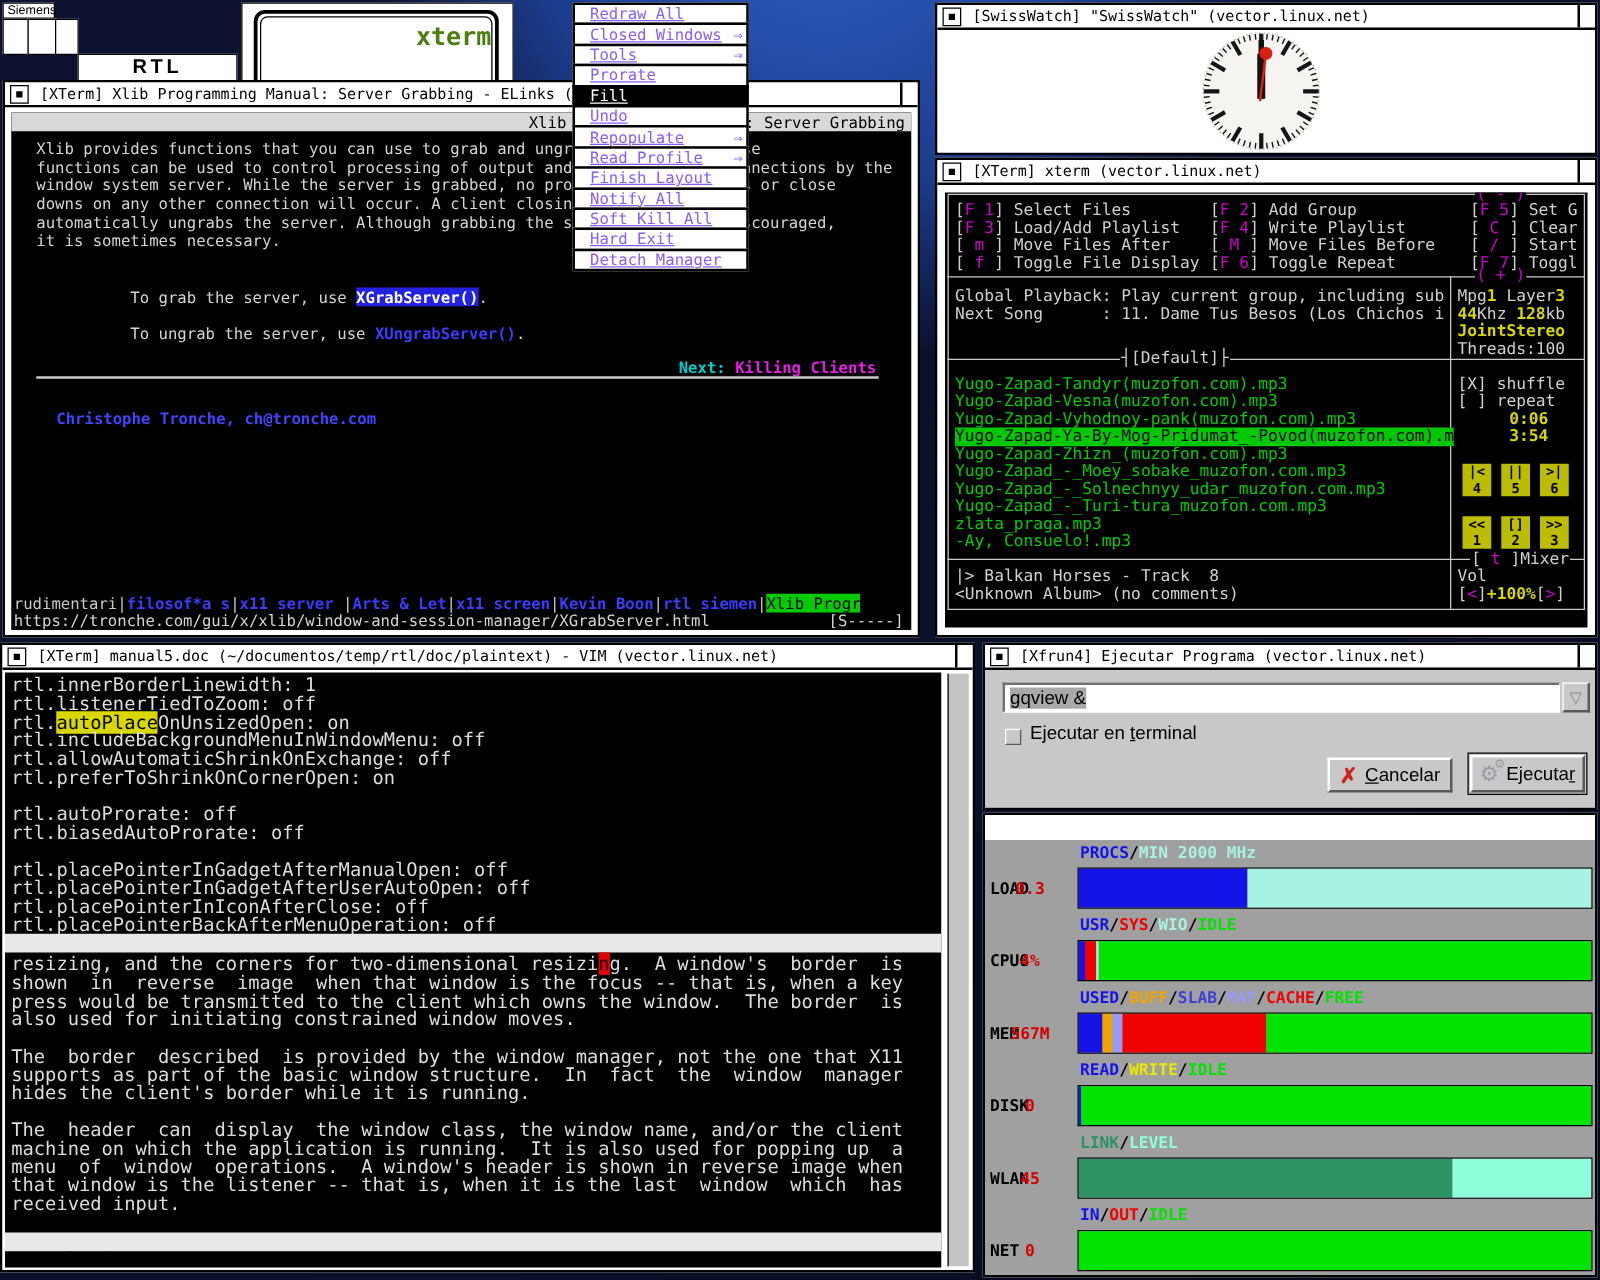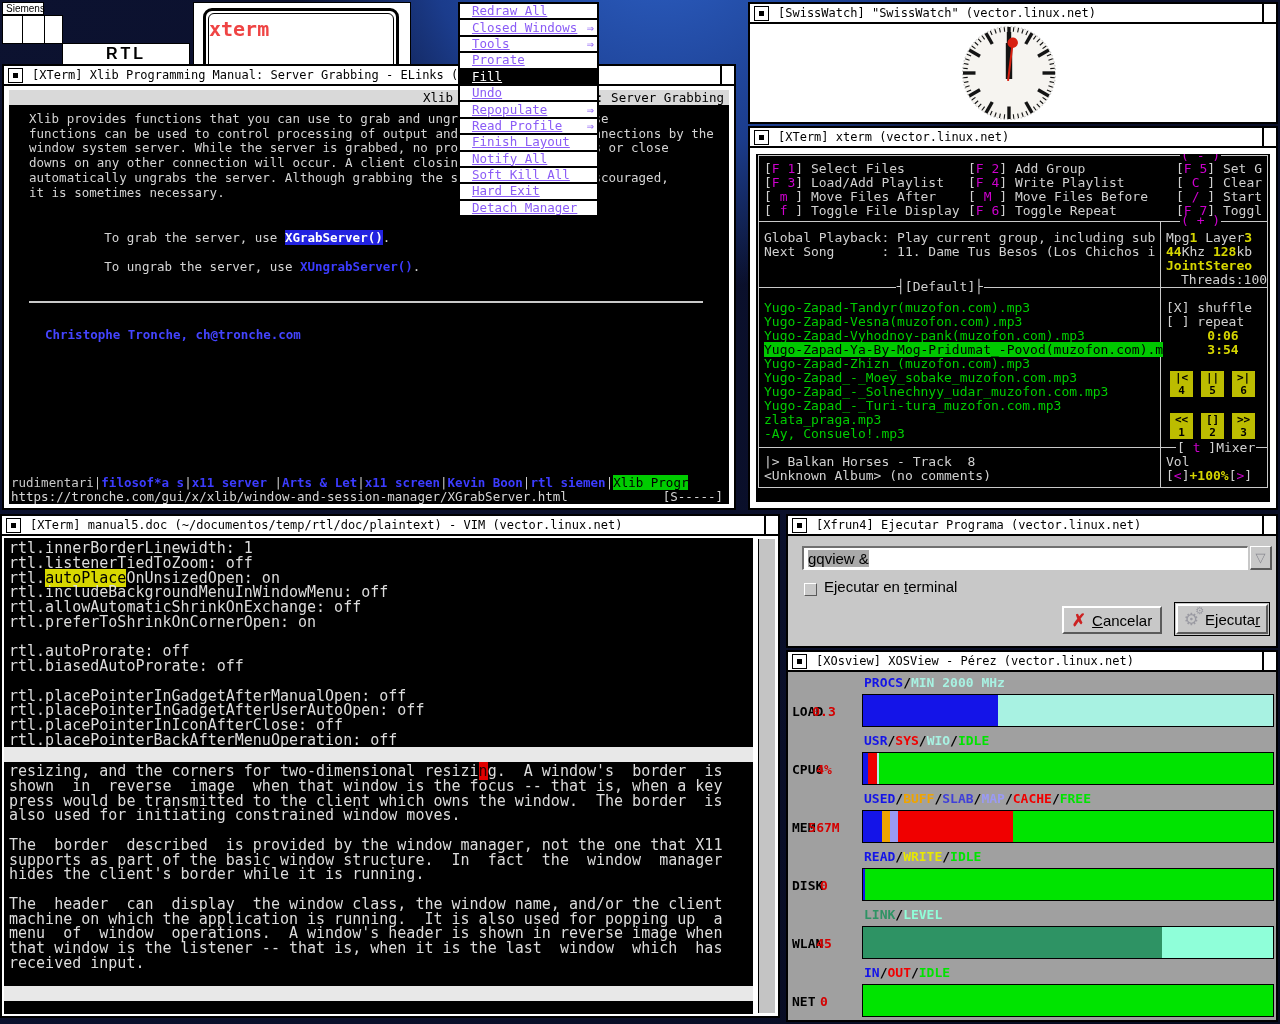--- a/index.html
+++ b/index.html
@@ -18,21 +18,21 @@
   .xterm-body{position:absolute;left:0;right:0;top:20px;bottom:0;background:#fff;}
   .term{position:absolute;background:#000;overflow:hidden;}
   .trow{position:absolute;white-space:pre;font:13px/14px "DejaVu Sans Mono",monospace;color:#d0d0d0;}
   
   .wbox{position:absolute;background:#fff;border:1px solid #000;box-sizing:border-box;color:#000;}
   .siemens{font:10px "Liberation Sans",sans-serif;display:flex;align-items:flex-end;padding-left:3px;}
   .rtlbox{font:bold 16px "Liberation Sans",sans-serif;display:flex;align-items:center;justify-content:center;letter-spacing:3px;}
   .icon-card{position:absolute;left:193px;top:2px;width:218px;height:152px;background:#fff;border:1px solid #000;box-sizing:border-box;}
   .monitor{position:absolute;left:9px;top:5px;width:196px;height:94px;border:3px solid #000;border-radius:9px;box-sizing:border-box;}
   .monitor-inner{position:absolute;inset:2px;border:1px solid #000;border-radius:6px;}
-  .mon-title{position:absolute;top:3px;left:0;right:0;text-align:left;font:bold 20px "DejaVu Sans Mono",monospace;color:#ef4444;}
+  .mon-title{position:absolute;top:3px;left:0;right:0;text-align:right;font:bold 20px "DejaVu Sans Mono",monospace;color:#4d7c0f;}
   .mon-line{position:absolute;height:3px;background:repeating-linear-gradient(90deg,#000 0 7px,transparent 7px 11px);}
   .keyboard{position:absolute;left:38px;top:110px;width:142px;height:34px;border:2px solid #000;box-sizing:border-box;display:flex;padding:3px;}
   .key-side{width:13px;background-image:radial-gradient(#000 35%,transparent 40%);background-size:4px 4px;border:1px solid #000;}
   .key-main{flex:1;margin:0 4px;background-image:radial-gradient(#000 30%,transparent 36%);background-size:3px 3px;border:1px solid #000;}
   
   .menu{position:absolute;left:458px;top:2px;width:141px;z-index:60;}
   .menu-item{height:14.4px;border:2px solid #000;margin-top:-2px;background:#fff;color:#8b5cf6;
     font:12.5px/14px "DejaVu Sans Mono",monospace;display:flex;align-items:center;padding-left:12px;position:relative;box-sizing:content-box;}
   .menu-item:first-child{margin-top:0;}
   .menu-item-selected{background:#000;color:#fff;}
@@ -150,20 +150,23 @@
             <div class="trow el-text" style="left: 20px; top: 51.4px;">window system server. While the server is grabbed, no processing of requests or close</div>
             <div class="trow el-text" style="left: 20px; top: 66.1px;">downs on any other connection will occur. A client closing its connection</div>
             <div class="trow el-text" style="left: 20px; top: 80.8px;">automatically ungrabs the server. Although grabbing the server is highly discouraged,</div>
             <div class="trow el-text" style="left: 20px; top: 95.5px;">it is sometimes necessary.</div>
           </div>
         <div class="trow el-text" style="left:20px;top:126px;">
           <span>To grab the server, use </span><span class="el-sel">XGrabServer()</span><span>.</span>
         </div>
         <div class="trow el-text" style="left:20px;top:155px;">
           <span>To ungrab the server, use </span><span class="el-link">XUngrabServer()</span><span>.</span>
+        </div>
+        <div class="trow el-text" style="right:28px;top:182px;">
+          <span class="el-cyan">Next:</span><span> </span><span class="el-mag">Killing Clients</span>
         </div>
         <div class="el-hr"></div>
         <div class="trow el-text el-author" style="left:36px;top:238px;">Christophe Tronche, ch@tronche.com</div>
         <div class="el-tabbar"><span class="el-tab-plain">rudimentari</span><span class="el-tabsep">|</span><span class="el-tab-link">filosof*a s</span><span class="el-tabsep">|</span><span class="el-tab-link">x11 server </span><span class="el-tabsep">|</span><span class="el-tab-link">Arts &amp; Let</span><span class="el-tabsep">|</span><span class="el-tab-link">x11 screen</span><span class="el-tabsep">|</span><span class="el-tab-link">Kevin Boon</span><span class="el-tabsep">|</span><span class="el-tab-link">rtl siemen</span><span class="el-tabsep">|</span><span class="el-tab-current">Xlib Progr</span></div>
         <div class="trow el-text" style="left:2px;top:400px;">https://tronche.com/gui/x/xlib/window-and-session-manager/XGrabServer.html</div>
         <div class="trow el-text" style="right:6px;top:400px;">[S-----]</div>
       </div>
     </div>
   </div>
 
@@ -280,21 +283,21 @@
             <div class="trow" style="left: 8px; top: 50px;"><span>[</span><span class="c-m"> f </span><span>] Toggle File Display</span></div>
             <div class="trow" style="left: 212px; top: 50px;"><span>[</span><span class="c-m">F 6</span><span>] Toggle Repeat</span></div>
             <div class="trow" style="left: 420px; top: 50px;"><span>[</span><span class="c-m">F 7</span><span>] Toggl</span></div>
           </div>
         <div class="trow" style="left:8px;top:77px;">Global Playback: Play current group, including sub</div>
         <div class="trow" style="left:8px;top:91px;">Next Song      : 11. Dame Tus Besos (Los Chichos i</div>
         <div id="player-codec">
             <div class="trow" style="left: 410px; top: 77px;"><span>Mpg</span><span class="c-y">1</span><span> Layer</span><span class="c-y">3</span></div>
             <div class="trow" style="left: 410px; top: 91px;"><span class="c-y">44</span><span>Khz </span><span class="c-y">128</span><span>kb</span></div>
             <div class="trow" style="left: 410px; top: 105px;"><span class="c-y">JointStereo</span></div>
-            <div class="trow" style="left: 425px; top: 119px;"><span>Threads:100</span></div>
+            <div class="trow" style="left: 410px; top: 119px;"><span>Threads:100</span></div>
           </div>
         <div class="trow onborder" style="left:140px;top:126px;">┤[Default]├</div>
         <div id="player-list">
             <div class="trow c-g" style="left: 8px; top: 147px;"><span>Yugo-Zapad-Tandyr(muzofon.com).mp3</span></div>
             <div class="trow c-g" style="left: 8px; top: 161px;"><span>Yugo-Zapad-Vesna(muzofon.com).mp3</span></div>
             <div class="trow c-g" style="left: 8px; top: 175px;"><span>Yugo-Zapad-Vyhodnoy-pank(muzofon.com).mp3</span></div>
             <div class="trow c-g" style="left: 8px; top: 189px;"><span class="track-sel">Yugo-Zapad-Ya-By-Mog-Pridumat_-Povod(muzofon.com).m</span></div>
             <div class="trow c-g" style="left: 8px; top: 203px;"><span>Yugo-Zapad-Zhizn_(muzofon.com).mp3</span></div>
             <div class="trow c-g" style="left: 8px; top: 217px;"><span>Yugo-Zapad_-_Moey_sobake_muzofon.com.mp3</span></div>
             <div class="trow c-g" style="left: 8px; top: 231px;"><span>Yugo-Zapad_-_Solnechnyy_udar_muzofon.com.mp3</span></div>
@@ -420,27 +423,20 @@
       <div class="btn-focus" style="left:386px;top:66px;width:96px;height:34px;">
         <div class="gtk-btn">
           <span class="xf-gear"><span>⚙</span><span class="g2">⚙</span></span>
           <span><span>Ejecuta</span><span class="u">r</span></span>
         </div>
       </div>
     </div>
   </div>
 
   <div class="window" style="left:786px;top:650px;width:492px;height:372px;">
-    <div class="titlebar">
-      <span class="tb-btn">
-          <span class="tb-dot"></span>
-        </span>
-      <span class="tb-title">[XOsview] XOSView - Pérez (vector.linux.net)</span>
-      <span class="tb-end"></span>
-    </div>
     <div class="xo-body" id="xosview-body">
         <div class="xo-header" style="top: 4px;"><span style="color: rgb(20, 20, 232);">PROCS</span><span style="color: rgb(0, 0, 0);">/</span><span style="color: rgb(168, 242, 226);">MIN 2000 MHz</span></div>
         <div class="xo-bar" style="top: 22px;">
           <div class="xo-seg" style="width: 33%; background: rgb(20, 20, 232);"></div>
           <div class="xo-seg" style="width: 67%; background: rgb(168, 242, 226);"></div>
         </div>
         <span class="xo-label" style="top: 32px;">LOAD</span>
         <span class="xo-value" style="top: 32px;">0.3</span>
         <div class="xo-header" style="top: 62px;"><span style="color: rgb(20, 20, 232);">USR</span><span style="color: rgb(0, 0, 0);">/</span><span style="color: rgb(240, 0, 0);">SYS</span><span style="color: rgb(0, 0, 0);">/</span><span style="color: rgb(168, 242, 226);">WIO</span><span style="color: rgb(0, 0, 0);">/</span><span style="color: rgb(0, 228, 0);">IDLE</span></div>
         <div class="xo-bar" style="top: 80px;">

